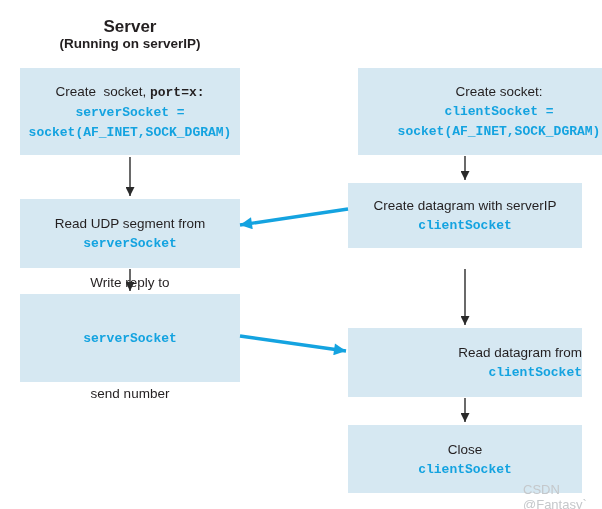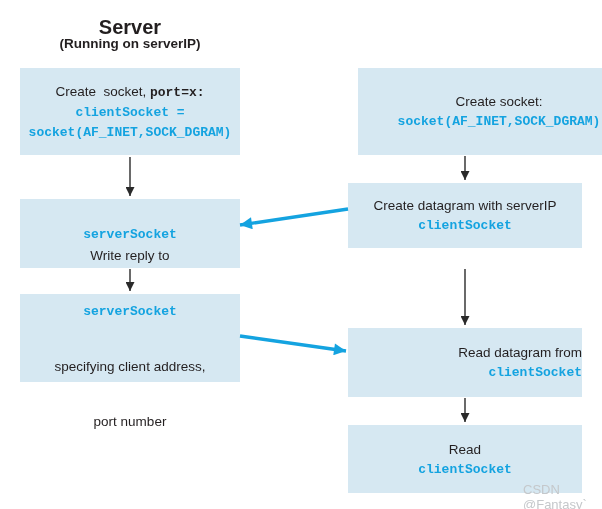--- a/index.html
+++ b/index.html
@@ -14,21 +14,21 @@
     position:relative;
     width:602px;height:509px;
     background:#ffffff;
     font-family:"Liberation Sans","DejaVu Sans",sans-serif;
     color:var(--text);
     overflow:hidden;
   }
   .col-title{
     position:absolute;
     text-align:center;
-    font-size:20px;
+    font-size:17px;
     font-weight:bold;
     line-height:16px;
     color:var(--text);
   }
   .col-subtitle{
     position:absolute;
     text-align:center;
     font-size:13.5px;
     line-height:15px;
     color:var(--text);
@@ -84,52 +84,53 @@
 </head>
 <body>
 
 <div class="canvas">
 
   <div class="col-title" style="left:20px;top:19px;width:220px;">Server</div>
   <div class="col-subtitle" style="left:20px;top:36px;width:220px;font-weight:bold;">(Running on serverIP)</div>
 
   <div class="box" style="left:20px;top:68px;width:220px;height:87px;">
     <div class="bline"><span class="t-plain">Create  socket, </span><span class="t-code">port=x:</span></div>
-    <div class="bline"><span class="t-code-accent">clientSocket =</span></div>
+    <div class="bline"><span class="t-code-accent">serverSocket =</span></div>
     <div class="bline"><span class="t-code-accent">socket(AF_INET,SOCK_DGRAM)</span></div>
   </div>
 
   <div class="box" style="left:20px;top:199px;width:220px;height:69px;">
+    <div class="bline"><span class="t-plain">Read UDP segment from</span></div>
     <div class="bline"><span class="t-code-accent">serverSocket</span></div>
   </div>
 
   <div class="box" style="left:20px;top:294px;width:220px;height:88px;gap:36px;">
     <div class="bline"><span class="t-plain">Write reply to</span></div>
     <div class="bline"><span class="t-code-accent">serverSocket</span></div>
-    <div class="bline"><span class="t-plain">specifying client address,</span></div>
-    <div class="bline"><span class="t-plain">port number</span></div>
+    <div class="bline"><span class="t-plain">send number</span></div>
   </div>
 
   <div class="box" style="left:358px;top:68px;width:282px;height:87px;">
     <div class="bline"><span class="t-plain">Create socket:</span></div>
+    <div class="bline"><span class="t-code-accent">clientSocket =</span></div>
     <div class="bline"><span class="t-code-accent">socket(AF_INET,SOCK_DGRAM)</span></div>
   </div>
 
   <div class="box" style="left:348px;top:183px;width:234px;height:65px;">
     <div class="bline"><span class="t-plain">Create datagram with serverIP</span></div>
     <div class="bline"><span class="t-code-accent">clientSocket</span></div>
   </div>
 
   <div class="box" style="left:348px;top:328px;width:234px;height:69px;align-items:flex-end;">
     <div class="bline"><span class="t-plain">Read datagram from</span></div>
     <div class="bline"><span class="t-code-accent">clientSocket</span></div>
   </div>
 
   <div class="box" style="left:348px;top:425px;width:234px;height:68px;">
-    <div class="bline"><span class="t-plain">Read</span></div>
+    <div class="bline"><span class="t-plain">Close</span></div>
     <div class="bline"><span class="t-code-accent">clientSocket</span></div>
   </div>
 
   <svg class="arrow-layer" viewBox="0 0 602 509">
     <defs>
       <marker id="ah-dark" markerUnits="userSpaceOnUse" viewBox="0 0 10 10" markerWidth="10" markerHeight="9" refX="10" refY="5" orient="auto">
         <path class="ah-dark-path" d="M0,0 L10,5 L0,10 z"></path>
       </marker>
       <marker id="ah-accent" markerUnits="userSpaceOnUse" viewBox="0 0 10 10" markerWidth="14" markerHeight="12" refX="10" refY="5" orient="auto">
         <path class="ah-accent-path" d="M0,0 L10,5 L0,10 z"></path>

